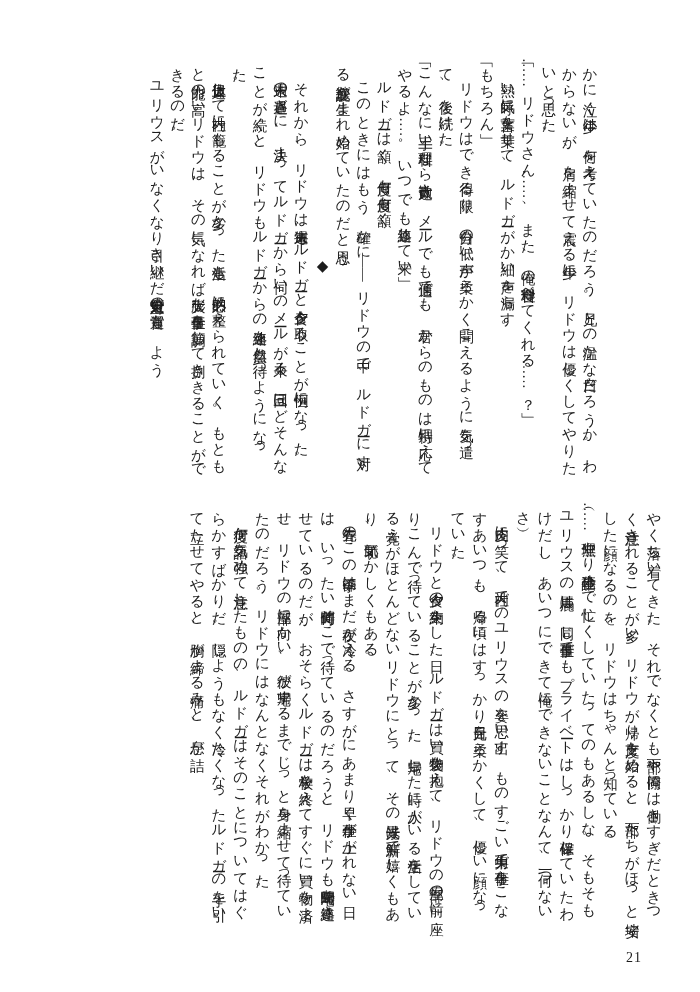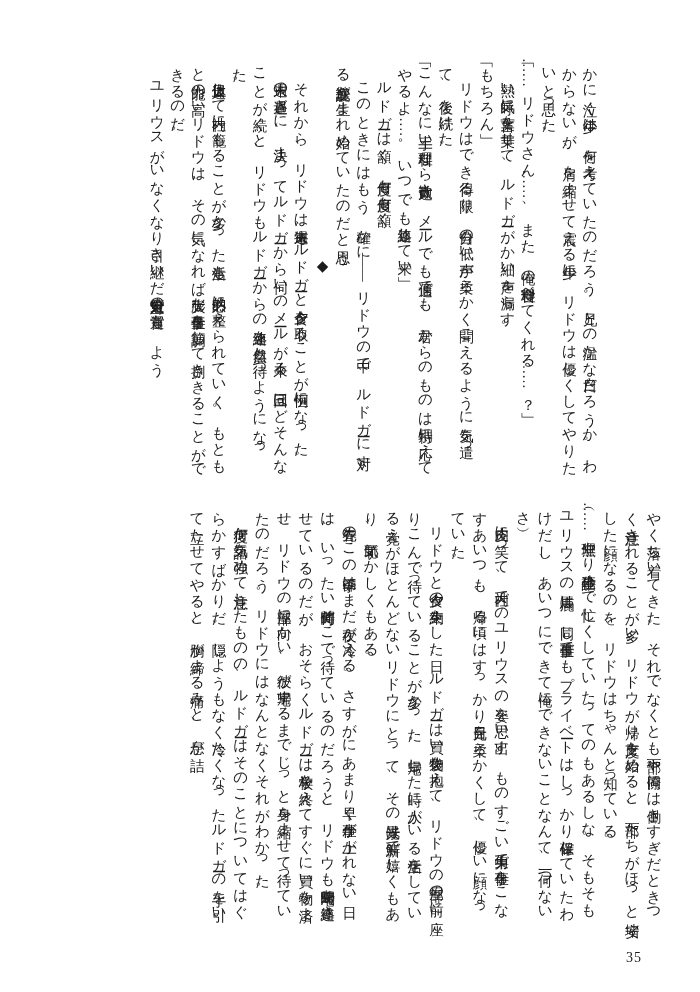--- a/index.html
+++ b/index.html
@@ -73,14 +73,14 @@
       <p class="para">　ユリウスがいなくなり引き継いだ分史対策室の運営も、よう</p>
     </div>
   <div class="tier tier-lower">
       <p class="para">やく落ち着いてきた。それでなくとも部下や同僚には働きすぎだときつく注意されることが多い。リドウが帰り支度を始めると、部下たちがほっと安堵した顔になるのを、リドウはちゃんと知っている。</p>
       <p class="para">（……無理やり仕事詰めで忙しくしていたってのもあるしな。そもそもユリウスの馬鹿は、同じ仕事量でもプライベートはしっかり確保していたわけだし、あいつにできて俺にできないことなんて、何一つないさ）</p>
       <p class="para">　皮肉に笑って、社内でのユリウスの姿を思い出す。ものすごい集中力で仕事をこなすあいつも、帰る頃にはすっかり目元を柔らかくして、優しい顔になっていた。</p>
       <p class="para">　リドウと夕食の約束をした日、ルドガーは買い物袋を抱えて、リドウの部屋の前に座りこんで待っていることが多かった。帰宅した時に人がいる生活をしている覚えがほとんどないリドウにとって、その光景は新鮮で嬉しくもあり、気恥ずかしくもある。</p>
       <p class="para">　春先のこの季節はまだ夜が冷える。さすがにあまり早く仕事が上がれない日は、いったい何時間そこで待っているのだろうと、リドウも帰宅時間を連絡させているのだが、おそらくルドガーは学校を終えてすぐに買い物を済ませ、リドウの部屋に向かい、彼が帰宅するまでじっと身を縮ませて待っていたのだろう。リドウにはなんとなくそれがわかった。</p>
       <p class="para">　何度か語気を強めて注意したものの、ルドガーはそのことについてはぐらかすばかりだ。隠しようもなく冷たくなったルドガーの手を引いて立たせてやると、胸が締まる痛みと、息が詰</p>
     </div>
-  <div class="page-number">35</div>
+  <div class="page-number">21</div>
 </div>
 
 </body></html>

